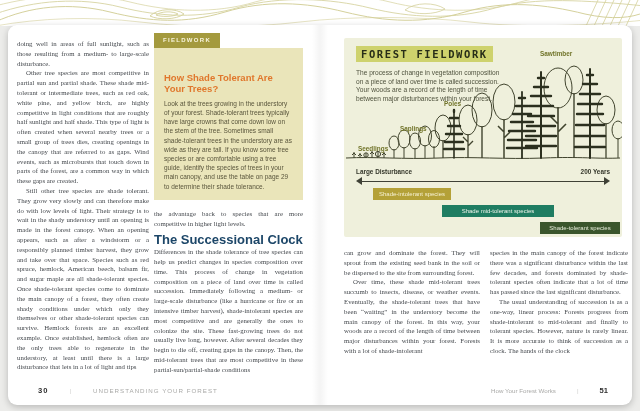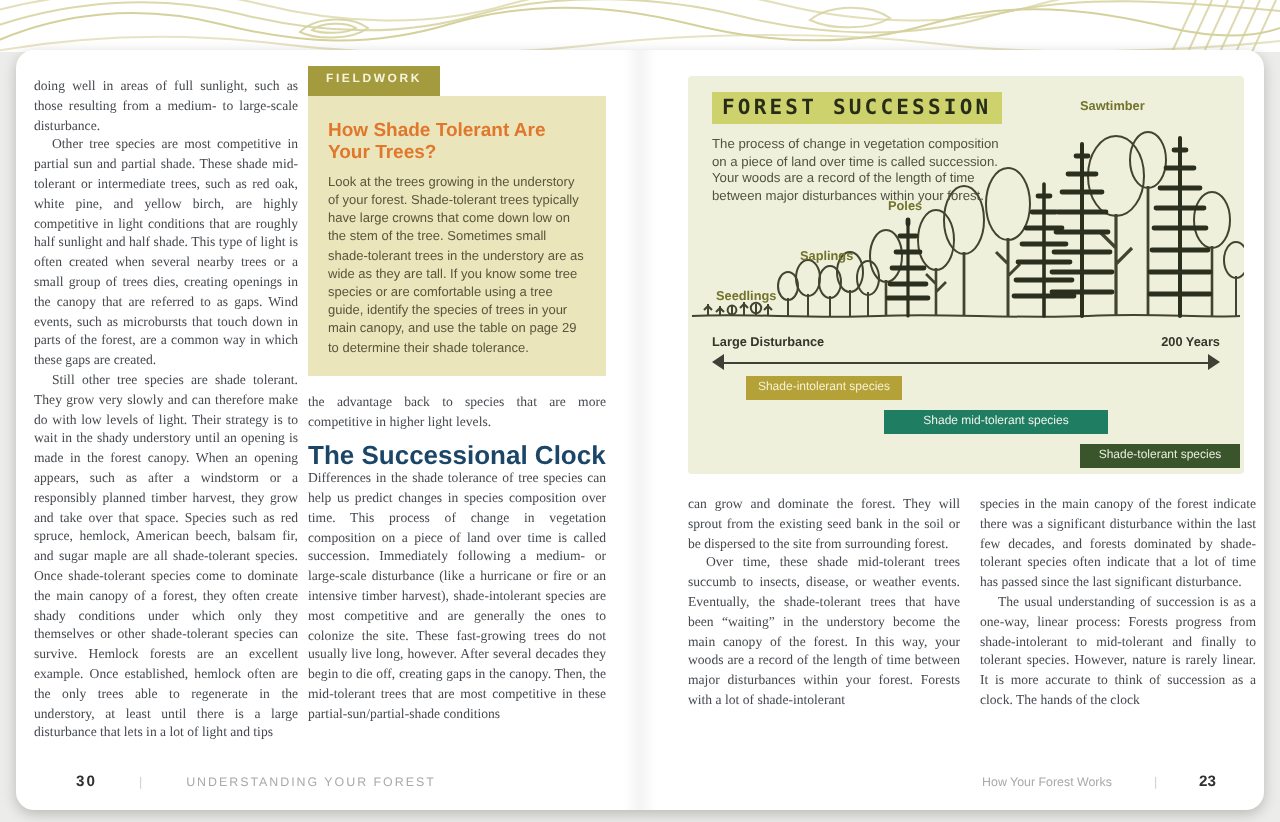--- a/index.html
+++ b/index.html
@@ -19,21 +19,21 @@
   .col p{margin:0;}
   .col p.ind{text-indent:9px;}
 
   
   .lcol1{left:9px;top:14px;width:132px;height:346px;}
   .lcol2{left:146px;top:8px;width:149px;height:352px;}
 
   .fieldwork{position:relative;font-family:"Liberation Sans",sans-serif;text-align:left;}
   .fw-tag{display:inline-block;background:#a49a3e;color:#f8f5dd;font-size:6px;font-weight:bold;
           letter-spacing:1.3px;padding:3px 9px 2px 9px;}
-  .fw-box{background:#eae5ba;padding:12px 10px 9px 10px;}
+  .fw-box{background:#eae5ba;padding:24px 10px 9px 10px;}
   .fw-title{margin:0 0 5px 0;color:#e0772c;font-size:9.5px;line-height:11px;font-weight:bold;}
   .fw-body{margin:0;color:#59553c;font-size:6.5px;line-height:9.2px;}
 
   .cont{margin-top:9px !important;}
   .sec-heading{margin:7px 0 2px 0;font-family:"Liberation Sans",sans-serif;font-weight:bold;
                font-size:13px;color:#1c4668;text-align:left;}
 
   
   .diagram{position:absolute;left:336px;top:13px;width:278px;height:199px;background:#eff0dc;
            border-radius:2px;font-family:"Liberation Sans",sans-serif;}
@@ -182,21 +182,21 @@
               <path d="M197,100 L197,14" stroke-width="2"></path>
               <path d="M194,20 L200,20 M190,29 L204,29 M187,38 L207,38 M185,48 L209,48 M184,58 L210,58 M183,68 L211,68 M182,78 L212,78 M182,88 L212,88"></path>
             </g>
             <g>
               <path d="M246,100 L246,11" stroke-width="2"></path>
               <path d="M243,17 L249,17 M239,26 L253,26 M236,36 L256,36 M234,46 L258,46 M233,56 L259,56 M232,67 L260,67 M231,78 L261,78 M231,89 L261,89"></path>
             </g>
           </g>
         </svg>
 
-        <div class="diag-title">FOREST SUCCESSION</div>
+        <div class="diag-title">FOREST FIELDWORK</div>
         <p class="diag-desc">The process of change in vegetation composition on a piece of land over time is called succession. Your woods are a record of the length of time between major disturbances within your forest.</p>
 
         <span class="stage s-seedlings">Seedlings</span>
         <span class="stage s-saplings">Saplings</span>
         <span class="stage s-poles">Poles</span>
         <span class="stage s-sawtimber">Sawtimber</span>
 
         <span class="tl-label tl-left">Large Disturbance</span>
         <span class="tl-label tl-right">200 Years</span>
         <div class="tl-arrow"></div>
@@ -211,17 +211,17 @@
         <p class="ind">Over time, these shade mid-tolerant trees succumb to insects, disease, or weather events. Eventually, the shade-tolerant trees that have been “waiting” in the understory become the main canopy of the forest. In this way, your woods are a record of the length of time between major disturbances within your forest. Forests with a lot of shade-intolerant</p>
       </div>
       <div class="col rcol2">
         <p>species in the main canopy of the forest indicate there was a significant disturbance within the last few decades, and forests dominated by shade-tolerant species often indicate that a lot of time has passed since the last significant disturbance.</p>
         <p class="ind">The usual understanding of succession is as a one-way, linear process: Forests progress from shade-intolerant to mid-tolerant and finally to tolerant species. However, nature is rarely linear. It is more accurate to think of succession as a clock. The hands of the clock</p>
       </div>
 
       <div class="footer footer-right">
         <span>How Your Forest Works</span>
         <span class="sep">|</span>
-        <span class="pgnum">23</span>
+        <span class="pgnum">51</span>
       </div>
     </div>
   </div>
 </div>
 
 </body></html>

